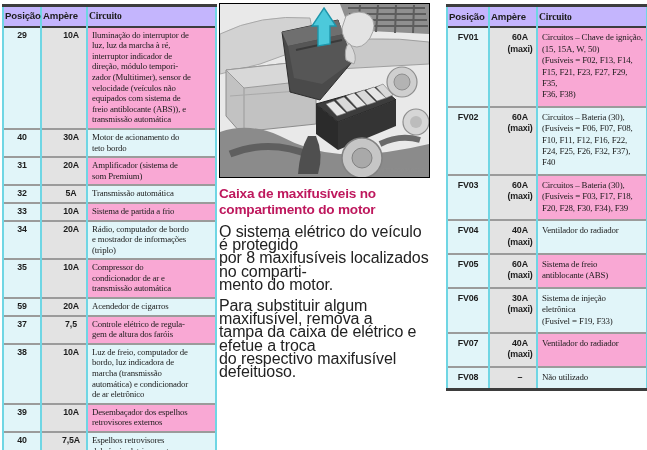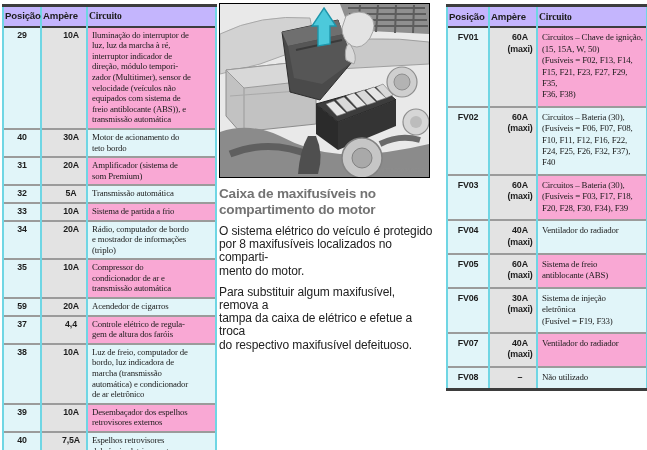--- a/index.html
+++ b/index.html
@@ -74,26 +74,26 @@
   }
   #illustration-box svg{display:block;width:100%;height:100%;}
   #mid-text{
     position:absolute;left:219px;top:186px;width:214px;
   }
   #mid-heading{
     font-weight:bold;
     font-size:13.6px;
     line-height:16px;
     letter-spacing:-0.2px;
-    color:#737373;
+    color:#be185d;
     white-space:pre-line;
     margin:0 0 7px 0;
   }
   .mid-para{
-    font-size:12px;
+    font-size:16px;
     line-height:13.2px;
     letter-spacing:-0.1px;
     color:#222;
     white-space:pre-line;
     margin:0 0 8px 0;
   }
 </style>
 </head>
 <body>
 
@@ -161,21 +161,21 @@
 condicionador de ar e
 transmissão automática</td>
         </tr>
         <tr class="fuse-row tint">
           <td class="pos">59</td>
           <td class="amp">20A</td>
           <td class="circ">Acendedor de cigarros</td>
         </tr>
         <tr class="fuse-row">
           <td class="pos">37</td>
-          <td class="amp">4,4</td>
+          <td class="amp">7,5</td>
           <td class="circ">Controle elétrico de regula-
 gem de altura dos faróis</td>
         </tr>
         <tr class="fuse-row tint">
           <td class="pos">38</td>
           <td class="amp">10A</td>
           <td class="circ">Luz de freio, computador de
 bordo, luz indicadora de
 marcha (transmissão
 automática) e condicionador

